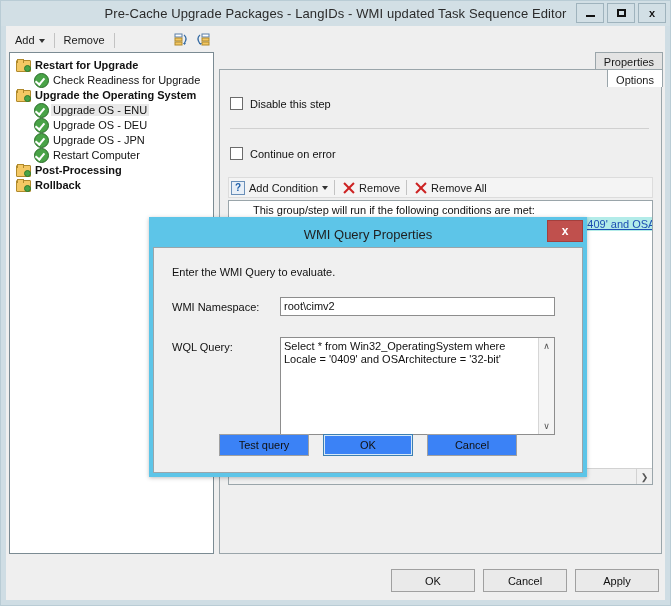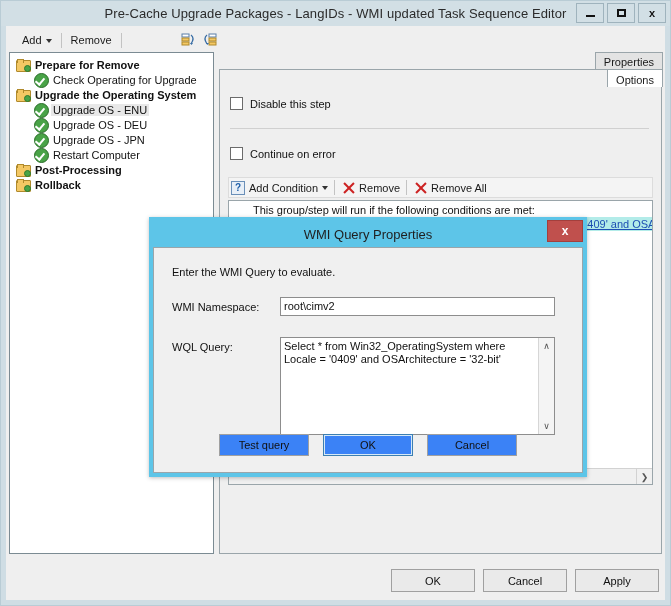--- a/index.html
+++ b/index.html
@@ -41,21 +41,21 @@
   .win-btn .glyph-max { display:block; width:9px; height:8px; border:2px solid #111;}
 
   
   #client {
     position:absolute; left:5px; top:25px; right:5px; bottom:5px;
     background:#efefef;
   }
 
   
   #left-toolbar {
-    position:absolute; left:10px; top:3px; width:205px; height:22px;
+    position:absolute; left:3px; top:3px; width:205px; height:22px;
     display:flex; align-items:center; font-size:11px; color:#1a1a1a;
   }
   .tb-item { padding:2px 6px; white-space:nowrap; cursor:default; }
   .tb-sep { width:1px; height:15px; background:#c3c3c3; margin:0 3px; }
   .caret { display:inline-block; width:0;height:0;border-left:3px solid transparent;
            border-right:3px solid transparent;border-top:4px solid #333; margin-left:4px; vertical-align:middle;}
   .tb-icon { width:16px;height:16px; position:relative; margin:0 3px; }
 
   
   #tree-panel {
@@ -275,25 +275,25 @@
         </svg>
       </div>
     </div>
 
     <div id="tree-panel">
       <div class="tree">
         <div class="tnode group">
           <span class="ico-folder">
               <span class="badge"></span>
             </span>
-          <span class="tlabel">Prepare for Remove</span>
+          <span class="tlabel">Restart for Upgrade</span>
         </div>
         <div class="tnode child">
           <span class="ico-check"></span>
-          <span class="tlabel">Check Operating for Upgrade</span>
+          <span class="tlabel">Check Readiness for Upgrade</span>
         </div>
         <div class="tnode group">
           <span class="ico-folder">
               <span class="badge"></span>
             </span>
           <span class="tlabel">Upgrade the Operating System</span>
         </div>
         <div class="tnode child selected">
           <span class="ico-check"></span>
           <span class="tlabel">Upgrade OS - ENU</span>

